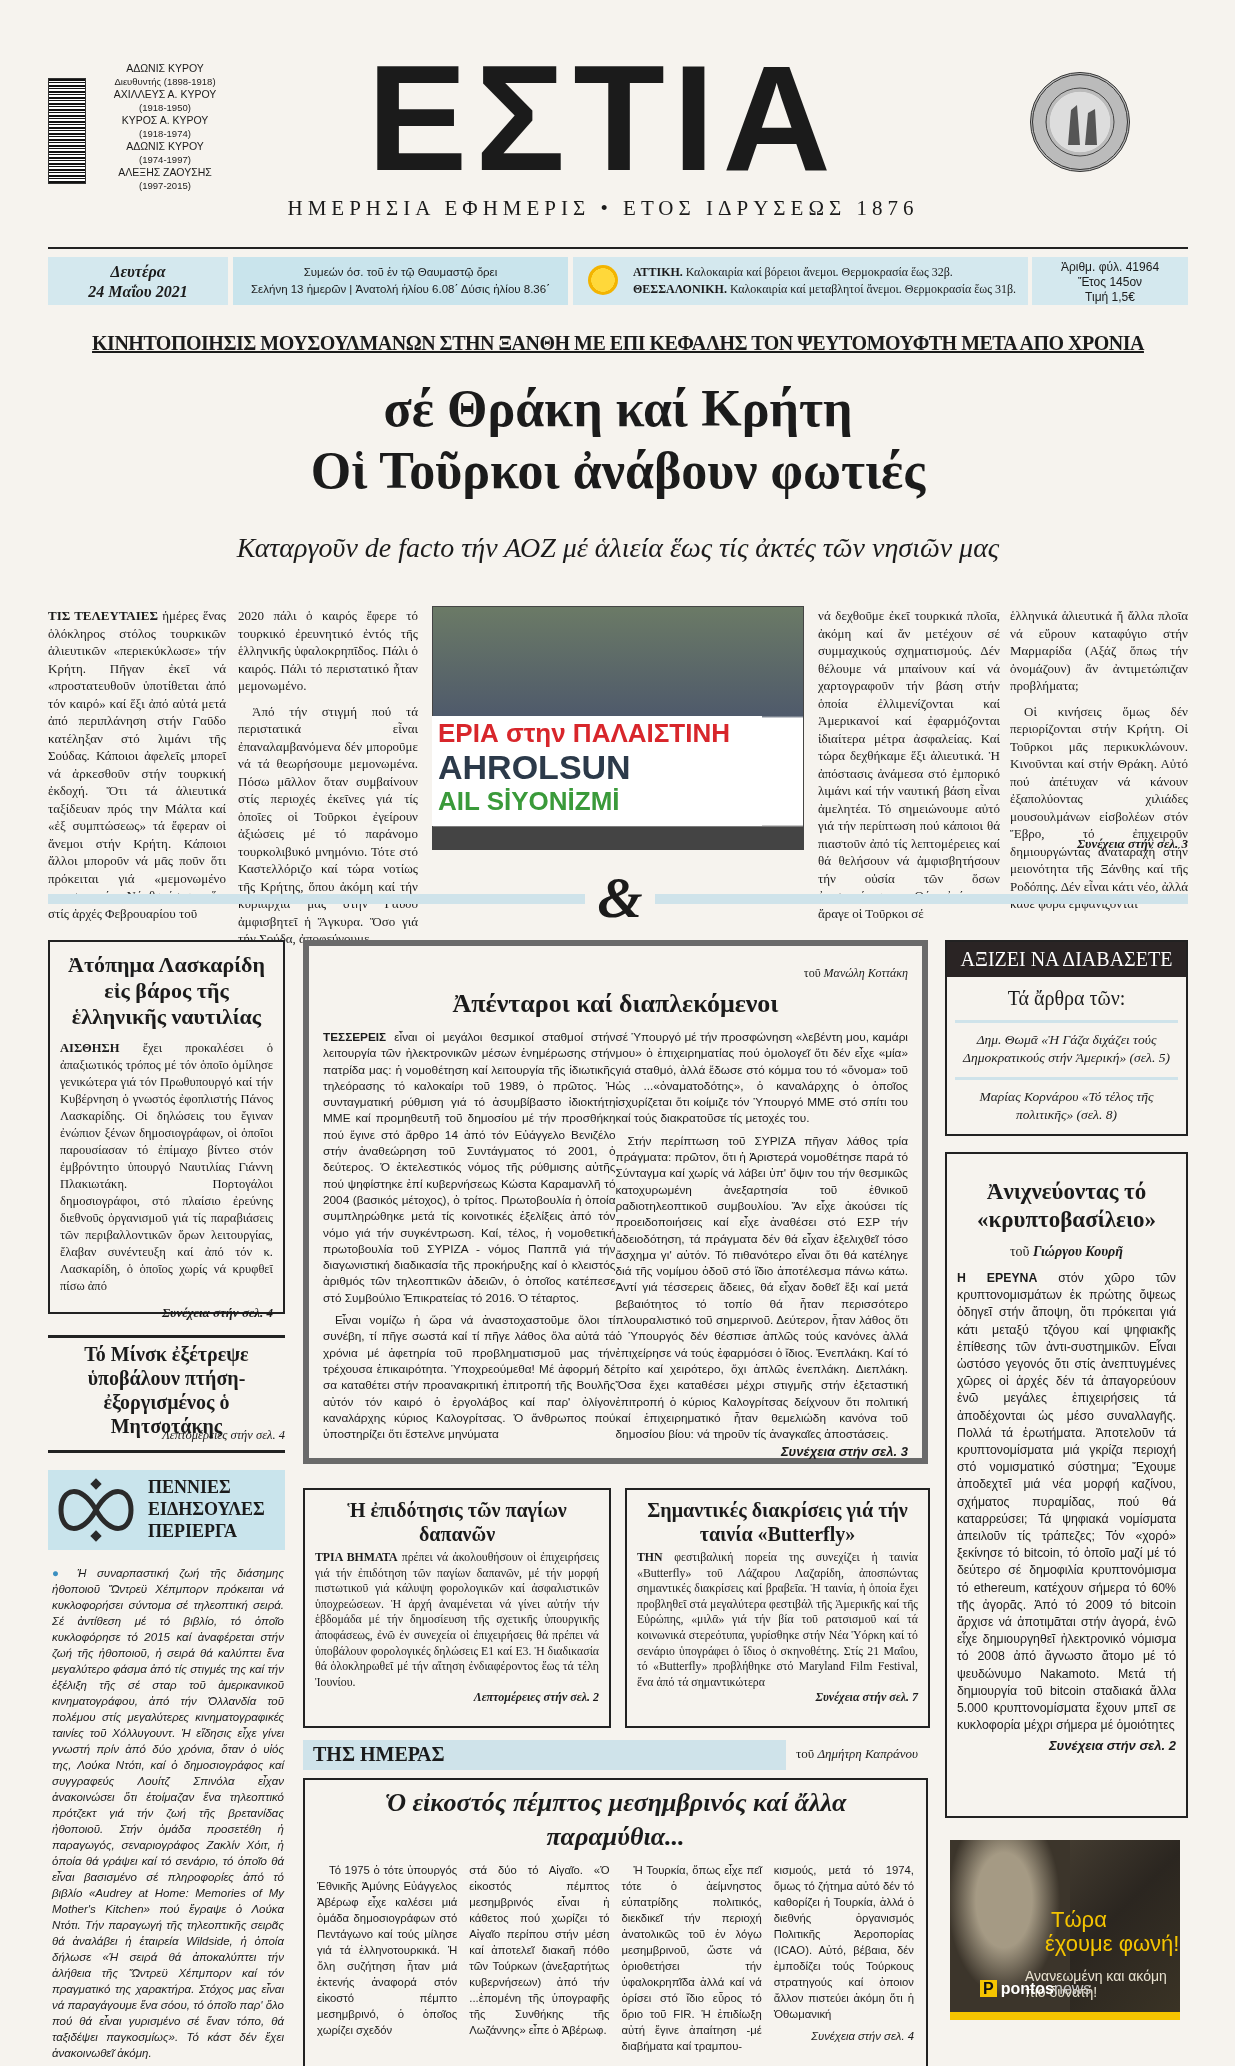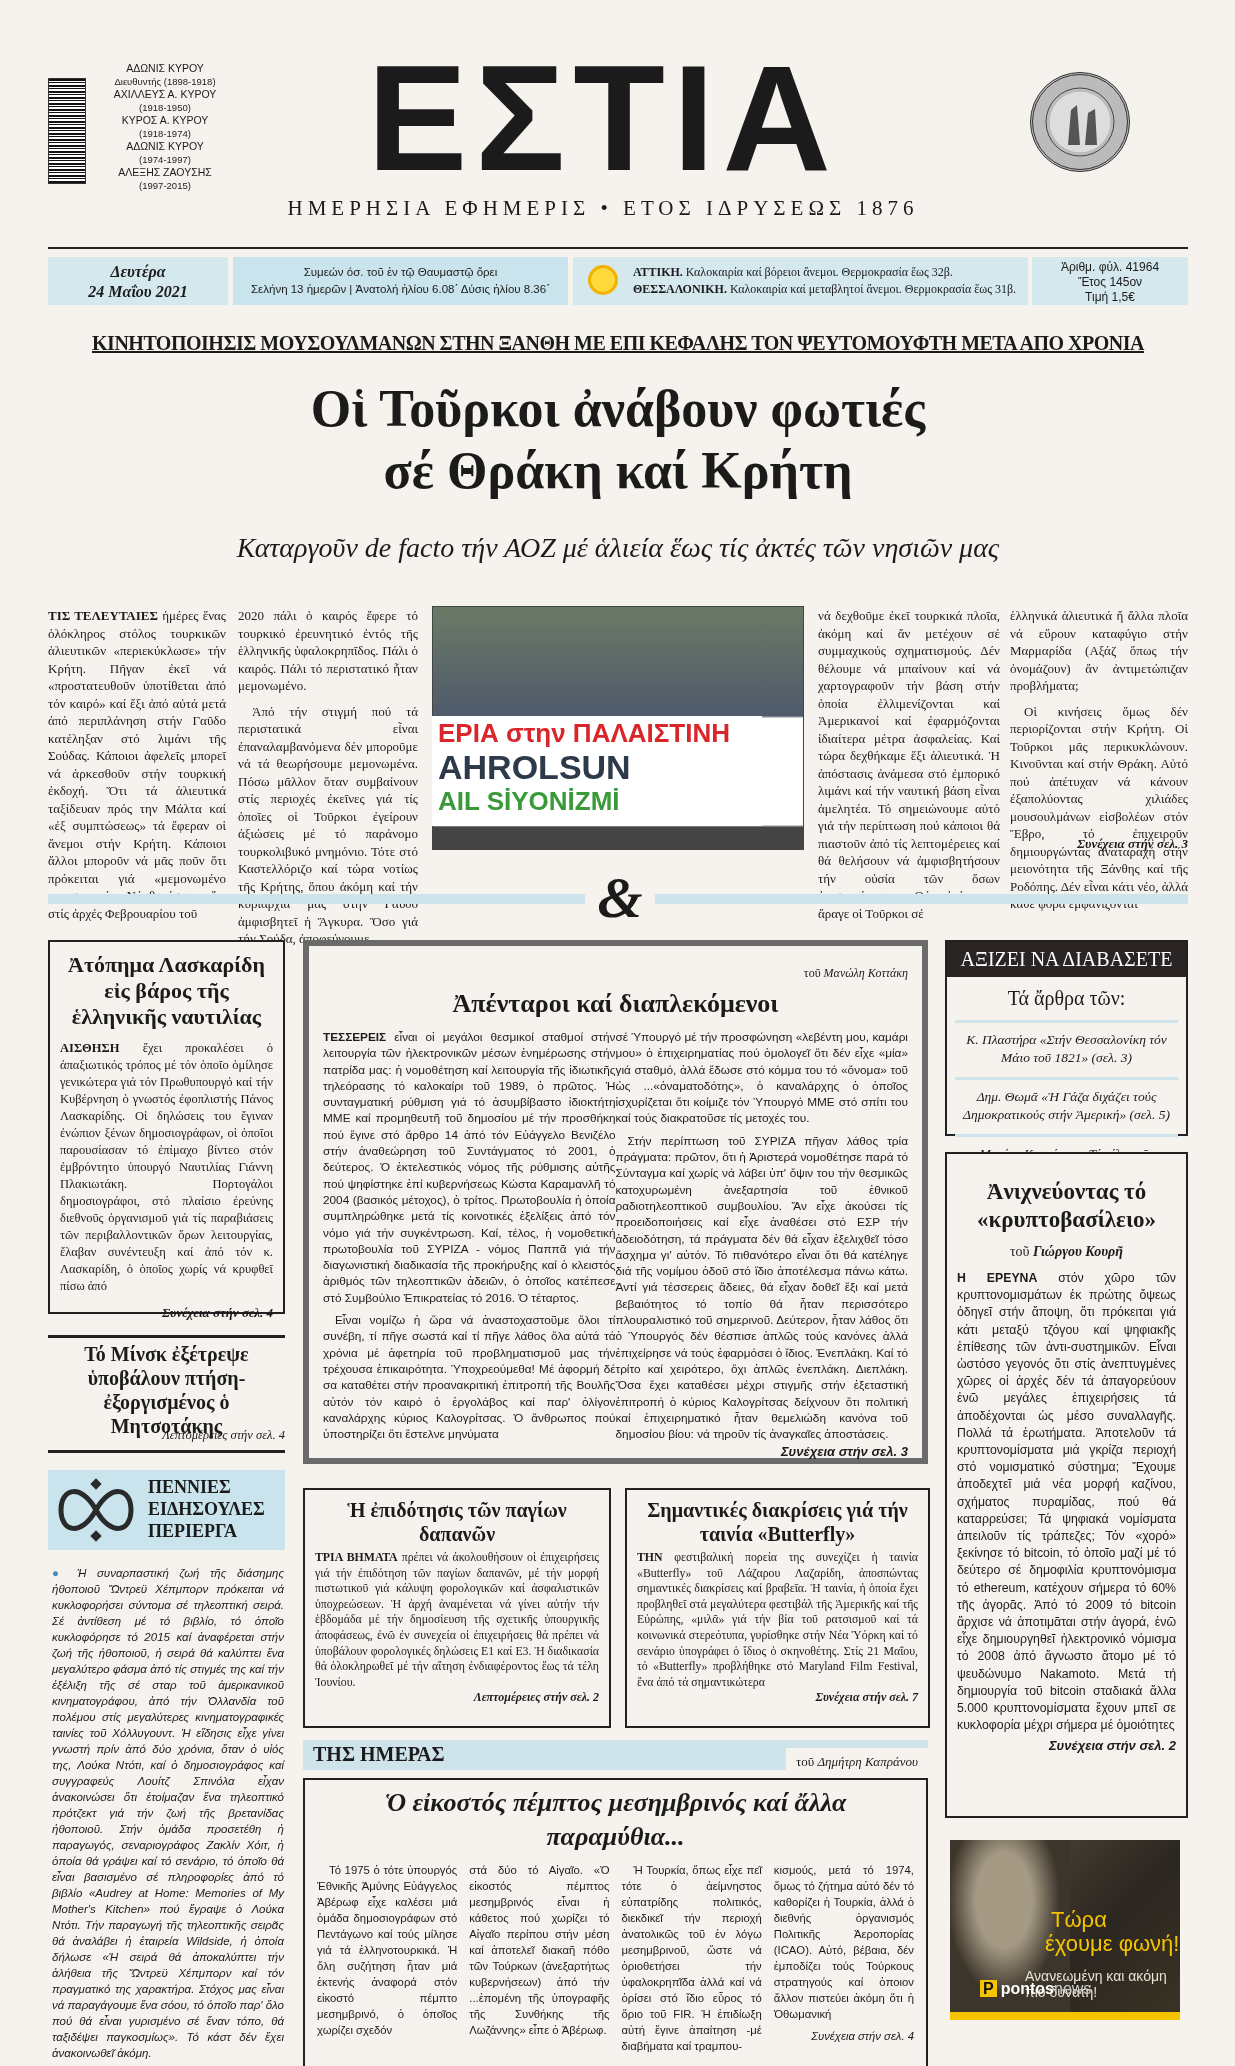--- a/index.html
+++ b/index.html
@@ -80,22 +80,22 @@
 </div>
 <div class="abs sun"></div>
 <div class="abs band issue">
   <div>Ἀριθμ. φύλ. 41964</div>
   <div>Ἔτος 145ον</div>
   <div>Τιμή 1,5€</div>
 </div>
 
 <div class="abs kicker">ΚΙΝΗΤΟΠΟΙΗΣΙΣ ΜΟΥΣΟΥΛΜΑΝΩΝ ΣΤΗΝ ΞΑΝΘΗ ΜΕ ΕΠΙ ΚΕΦΑΛΗΣ ΤΟΝ ΨΕΥΤΟΜΟΥΦΤΗ ΜΕΤΑ ΑΠΟ ΧΡΟΝΙΑ</div>
 <div class="abs h1">
+  <div>σέ Θράκη καί Κρήτη</div>
   <div>Οἱ Τοῦρκοι ἀνάβουν φωτιές</div>
-  <div>σέ Θράκη καί Κρήτη</div>
 </div>
 <div class="abs deck">Καταργοῦν de facto τήν ΑΟΖ μέ ἁλιεία ἕως τίς ἀκτές τῶν νησιῶν μας</div>
 
 <div class="abs col" style="left:48px;top:607px;width:178px"><b>ΤΙΣ ΤΕΛΕΥΤΑΙΕΣ</b> <span>ἡμέρες ἕνας ὁλόκληρος στόλος τουρκικῶν ἁλιευτικῶν «περιεκύκλωσε» τήν Κρήτη. Πῆγαν ἐκεῖ νά «προστατευθοῦν ὑποτίθεται ἀπό τόν καιρό» καί ἕξι ἀπό αὐτά μετά ἀπό περιπλάνηση στήν Γαῦδο κατέληξαν στό λιμάνι τῆς Σούδας. Κάποιοι ἀφελεῖς μπορεῖ νά ἀρκεσθοῦν στήν τουρκική ἐκδοχή. Ὅτι τά ἁλιευτικά ταξίδευαν πρός την Μάλτα καί «ἐξ συμπτώσεως» τά ἔφεραν οἱ ἄνεμοι στήν Κρήτη. Κάποιοι ἄλλοι μποροῦν νά μᾶς ποῦν ὅτι πρόκειται γιά «μεμονωμένο περιστατικό». Νά θυμίσουμε ὅτι στίς ἀρχές Φεβρουαρίου τοῦ</span></div>
 <div class="abs col" style="left:238px;top:607px;width:180px">
     <p>2020 πάλι ὁ καιρός ἔφερε τό τουρκικό ἐρευνητικό ἐντός τῆς ἑλληνικῆς ὑφαλοκρηπῖδος. Πάλι ὁ καιρός. Πάλι τό περιστατικό ἦταν μεμονωμένο.</p>
     <p style="margin-top:8px;text-indent:14px">Ἀπό τήν στιγμή πού τά περιστατικά εἶναι ἐπαναλαμβανόμενα δέν μποροῦμε νά τά θεωρήσουμε μεμονωμένα. Πόσω μᾶλλον ὅταν συμβαίνουν στίς περιοχές ἐκεῖνες γιά τίς ὁποῖες οἱ Τοῦρκοι ἐγείρουν ἀξιώσεις μέ τό παράνομο τουρκολιβυκό μνημόνιο. Τότε στό Καστελλόριζο καί τώρα νοτίως τῆς Κρήτης, ὅπου ἀκόμη καί τήν κυριαρχία μας στήν Γαῦδο ἀμφισβητεῖ ἡ Ἄγκυρα. Ὅσο γιά τήν Σούδα, ἀποφεύγουμε</p>
   </div>
 <div class="abs photo"></div>
 <div class="abs banner">
@@ -146,21 +146,20 @@
         <p>σέ Ὑπουργό μέ τήν προσφώνηση «λεβέντη μου, καμάρι μου» ὁ ἐπιχειρηματίας πού ὁμολογεῖ ὅτι δέν εἶχε «μία» γιά σταθμό, ἀλλά ἔδωσε στό κόμμα του τό «ὄνομα» τοῦ ὡς ...«ὀναματοδότης», ὁ καναλάρχης ὁ ὁποῖος ἰσχυρίζεται ὅτι κοίμιζε τόν Ὑπουργό ΜΜΕ στό σπίτι του καί τούς διακρατοῦσε τίς μετοχές του.</p>
         <p style="margin-top:6px;text-indent:12px">Στήν περίπτωση τοῦ ΣΥΡΙΖΑ πῆγαν λάθος τρία πράγματα: πρῶτον, ὅτι ἡ Ἀριστερά νομοθέτησε παρά τό Σύνταγμα καί χωρίς νά λάβει ὑπ' ὄψιν του τήν θεσμικῶς κατοχυρωμένη ἀνεξαρτησία τοῦ ἐθνικοῦ ραδιοτηλεοπτικοῦ συμβουλίου. Ἄν εἶχε ἀκούσει τίς προειδοποιήσεις καί εἶχε ἀναθέσει στό ΕΣΡ τήν ἀδειοδότηση, τά πράγματα δέν θά εἶχαν ἐξελιχθεῖ τόσο ἄσχημα γι' αὐτόν. Τό πιθανότερο εἶναι ὅτι θά κατέληγε διά τῆς νομίμου ὁδοῦ στό ἴδιο ἀποτέλεσμα πάνω κάτω. Ἀντί γιά τέσσερεις ἄδειες, θά εἶχαν δοθεῖ ἕξι καί μετά βεβαιότητος τό τοπίο θά ἦταν περισσότερο πλουραλιστικό τοῦ σημερινοῦ. Δεύτερον, ἦταν λάθος ὅτι ὁ Ὑπουργός δέν θέσπισε ἁπλῶς τούς κανόνες ἀλλά ἐπιχείρησε νά τούς ἐφαρμόσει ὁ ἴδιος. Ἐνεπλάκη. Καί τό τρίτο καί χειρότερο, ὄχι ἁπλῶς ἐνεπλάκη. Διεπλάκη. Ὅσα ἔχει καταθέσει μέχρι στιγμῆς στήν ἐξεταστική ἐπιτροπή ὁ κύριος Καλογρίτσας δείχνουν ὅτι πολιτική καί ἐπιχειρηματικό ἦταν θεμελιώδη κανόνα τοῦ δημοσίου βίου: νά τηροῦν τίς ἀναγκαῖες ἀποστάσεις.</p>
         <div class="contd" style="margin-top:2px">Συνέχεια στήν σελ. 3</div>
       </div>
   </div>
 </div>
 
 <div class="abs rdbox">
   <div class="rdhead">ΑΞΙΖΕΙ ΝΑ ΔΙΑΒΑΣΕΤΕ</div>
   <div class="rdsub">Τά ἄρθρα τῶν:</div>
-  <div class="rditem" style="border-top:3px solid #cfe3ea"><span>Κ. Πλαστήρα «Στήν Θεσσαλονίκη τόν Μάιο τοῦ 1821»</span> <span style="font-weight:normal">(σελ. 3)</span></div>
   <div class="rditem"><span>Δημ. Θωμᾶ «Ἡ Γάζα διχάζει τούς Δημοκρατικούς στήν Ἀμερική»</span> <span>(σελ. 5)</span></div>
   <div class="rditem"><span>Μαρίας Κορνάρου «Τό τέλος τῆς πολιτικῆς»</span> <span>(σελ. 8)</span></div>
 </div>
 
 <div class="abs box" style="left:945px;top:1152px;width:243px;height:666px;padding:10px">
   <div class="boxh" style="font-size:23px;line-height:28px;margin-top:14px">Ἀνιχνεύοντας τό «κρυπτοβασίλειο»</div>
   <div style="text-align:center;font-size:14px;margin:10px 0"><span>τοῦ</span> <b><i>Γιώργου Κουρῆ</i></b></div>
   <div class="col sans" style="font-size:12.3px;line-height:17.2px"><b>Η ΕΡΕΥΝΑ</b> <span>στόν χῶρο τῶν κρυπτονομισμάτων ἐκ πρώτης ὄψεως ὁδηγεῖ στήν ἄποψη, ὅτι πρόκειται γιά κάτι μεταξύ τζόγου καί ψηφιακῆς ἐπίθεσης τῶν ἀντι-συστημικῶν. Εἶναι ὡστόσο γεγονός ὅτι στίς ἀνεπτυγμένες χῶρες οἱ ἀρχές δέν τά ἀπαγορεύουν ἐνῶ μεγάλες ἐπιχειρήσεις τά ἀποδέχονται ὡς μέσο συναλλαγῆς. Πολλά τά ἐρωτήματα. Ἀποτελοῦν τά κρυπτονομίσματα μιά γκρίζα περιοχή στό νομισματικό σύστημα; Ἔχουμε ἀποδεχτεῖ μιά νέα μορφή καζίνου, σχήματος πυραμίδας, πού θά καταρρεύσει; Τά ψηφιακά νομίσματα ἀπειλοῦν τίς τράπεζες; Τόν «χορό» ξεκίνησε τό bitcoin, τό ὁποῖο μαζί μέ τό δεύτερο σέ δημοφιλία κρυπτονόμισμα τό ethereum, κατέχουν σήμερα τό 60% τῆς ἀγορᾶς. Ἀπό τό 2009 τό bitcoin ἄρχισε νά ἀποτιμᾶται στήν ἀγορά, ἐνῶ εἶχε δημιουργηθεῖ ἠλεκτρονικό νόμισμα τό 2008 ἀπό ἄγνωστο ἄτομο μέ τό ψευδώνυμο Nakamoto. Μετά τή δημιουργία τοῦ bitcoin σταδιακά ἄλλα 5.000 κρυπτονομίσματα ἔχουν μπεῖ σε κυκλοφορία μέχρι σήμερα μέ ὁμοιότητες</span></div>
   <div class="contd sans" style="margin-top:4px">Συνέχεια στήν σελ. 2</div>
 </div>
@@ -172,21 +171,21 @@
 </div>
 
 <div class="abs box" style="left:625px;top:1488px;width:305px;height:240px;padding:8px 10px">
   <div class="boxh" style="font-size:20px;line-height:24px">Σημαντικές διακρίσεις γιά τήν ταινία «Butterfly»</div>
   <div class="col" style="font-size:11.8px;line-height:15.6px;margin-top:4px"><b>ΤΗΝ</b> <span>φεστιβαλική πορεία της συνεχίζει ἡ ταινία «Butterfly» τοῦ Λάζαρου Λαζαρίδη, ἀποσπώντας σημαντικές διακρίσεις καί βραβεῖα. Ἡ ταινία, ἡ ὁποία ἔχει προβληθεῖ στά μεγαλύτερα φεστιβάλ τῆς Ἀμερικῆς καί τῆς Εὐρώπης, «μιλᾶ» γιά τήν βία τοῦ ρατσισμοῦ καί τά κοινωνικά στερεότυπα, γυρίσθηκε στήν Νέα Ὑόρκη καί τό σενάριο ὑπογράφει ὁ ἴδιος ὁ σκηνοθέτης. Στίς 21 Μαΐου, τό «Butterfly» προβλήθηκε στό Maryland Film Festival, ἕνα ἀπό τά σημαντικώτερα</span></div>
   <div class="contd" style="font-size:12px">Συνέχεια στήν σελ. 7</div>
 </div>
 
 <div class="abs" style="left:303px;top:1740px;width:625px;height:30px;background:#cfe3ea">
   <div class="abs" style="left:10px;top:3px;font-weight:bold;font-size:20px">ΤΗΣ ΗΜΕΡΑΣ</div>
-  <div class="abs" style="right:0;top:8px;height:30px;padding:6px 10px;background:#f6f3ee;font-size:13px"><span>τοῦ</span> <i>Δημήτρη Καπράνου</i></div>
+  <div class="abs" style="right:0;top:0;height:30px;padding:6px 10px;background:#f6f3ee;font-size:13px"><span>τοῦ</span> <i>Δημήτρη Καπράνου</i></div>
 </div>
 <div class="abs box" style="left:303px;top:1778px;width:625px;height:296px;padding:6px 12px">
   <div class="boxh" style="font-style:italic;font-size:26px;line-height:34px">Ὁ εἰκοστός πέμπτος μεσημβρινός καί ἄλλα παραμύθια...</div>
   <div style="display:flex;gap:12px;margin-top:8px">
     <div class="col sans" style="flex:1;font-size:11.3px;line-height:16px;text-indent:12px">Τό 1975 ὁ τότε ὑπουργός Ἐθνικῆς Ἀμύνης Εὐάγγελος Ἀβέρωφ εἶχε καλέσει μιά ὁμάδα δημοσιογράφων στό Πεντάγωνο καί τούς μίλησε γιά τά ἑλληνοτουρκικά. Ἡ ὅλη συζήτηση ἦταν μιά ἐκτενής ἀναφορά στόν εἰκοστό πέμπτο μεσημβρινό, ὁ ὁποῖος χωρίζει σχεδόν</div>
     <div class="col sans" style="flex:1;font-size:11.3px;line-height:16px">στά δύο τό Αἰγαῖο. «Ὁ εἰκοστός πέμπτος μεσημβρινός εἶναι ἡ κάθετος πού χωρίζει τό Αἰγαῖο περίπου στήν μέση καί ἀποτελεῖ διακαῆ πόθο τῶν Τούρκων (ἀνεξαρτήτως κυβερνήσεων) ἀπό τήν ...ἐπομένη τῆς ὑπογραφῆς τῆς Συνθήκης τῆς Λωζάννης» εἶπε ὁ Ἀβέρωφ.</div>
     <div class="col sans" style="flex:1;font-size:11.3px;line-height:16px;text-indent:12px">Ἡ Τουρκία, ὅπως εἶχε πεῖ τότε ὁ ἀείμνηστος εὐπατρίδης πολιτικός, διεκδικεῖ τήν περιοχή ἀνατολικῶς τοῦ ἐν λόγω μεσημβρινοῦ, ὥστε νά ὁριοθετήσει τήν ὑφαλοκρηπῖδα ἀλλά καί νά ὁρίσει στό ἴδιο εὖρος τό ὅριο τοῦ FIR. Ἡ ἐπιδίωξη αὐτή ἔγινε ἀπαίτηση -μέ διαβήματα καί τραμπου-</div>
     <div class="col sans" style="flex:1;font-size:11.3px;line-height:16px"><span>κισμούς, μετά τό 1974, ὅμως τό ζήτημα αὐτό δέν τό καθορίζει ἡ Τουρκία, ἀλλά ὁ διεθνής ὀργανισμός Πολιτικῆς Ἀεροπορίας (ICAO). Αὐτό, βέβαια, δέν ἐμποδίζει τούς Τούρκους στρατηγούς καί ὁποιον ἄλλον πιστεύει ἀκόμη ὅτι ἡ Ὀθωμανική</span><div style="text-align:right;font-style:italic;margin-top:6px">Συνέχεια στήν σελ. 4</div></div>
   </div>
 </div>

